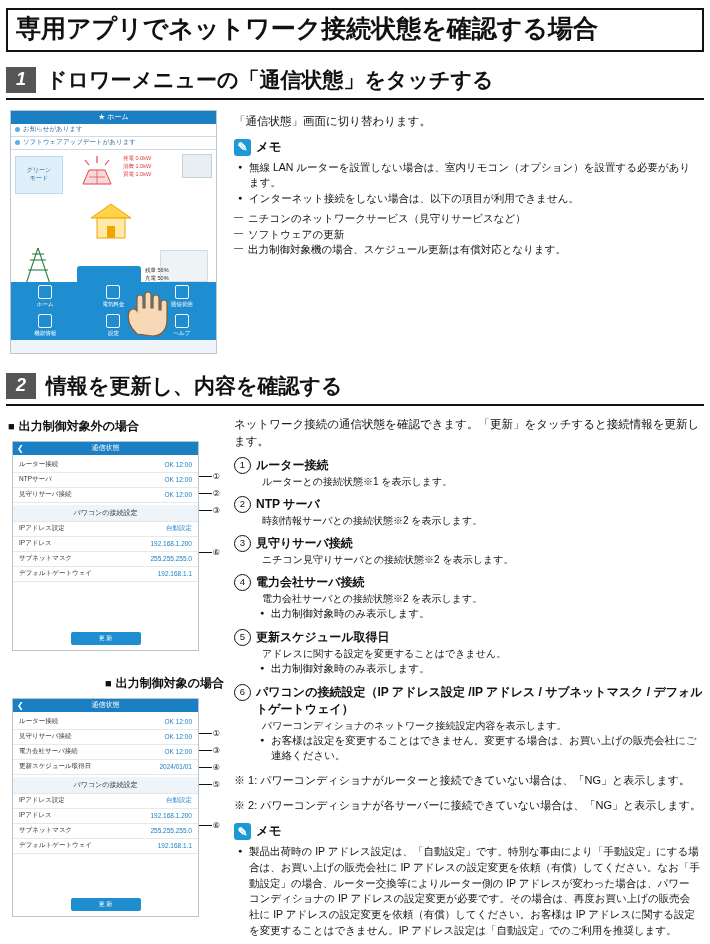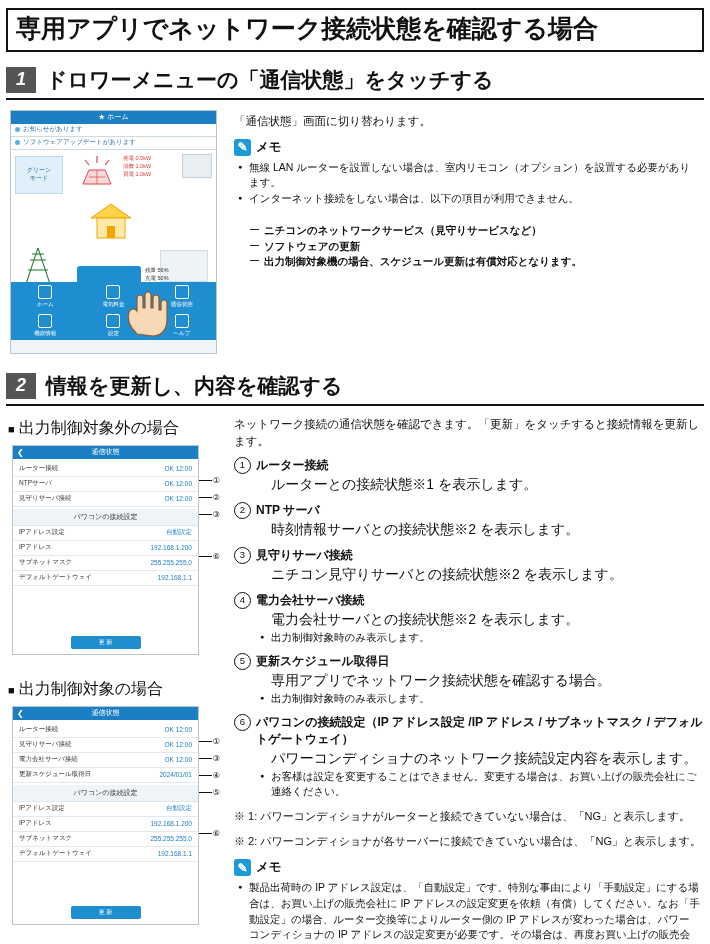--- a/index.html
+++ b/index.html
@@ -71,21 +71,21 @@
     font-size:10.5px;
     line-height:1.5;
     padding-left:11px;
     position:relative;
   }
   ul.bul > li:before{
     content:"\25CF";
     position:absolute;left:0;top:0;
     font-size:7px;line-height:1.9;
   }
-  ul.dash{margin:16px;padding:0;list-style:none;font-weight:bold;}
+  ul.dash{margin:0;padding:0;list-style:none;}
   ul.dash > li{
     font-size:10.5px;line-height:1.5;
     padding-left:14px;position:relative;
   }
   ul.dash > li:before{
     content:"\2014";
     position:absolute;left:0;top:0;font-size:9px;
   }
   .indent{margin-left:12px;}
 
@@ -143,21 +143,21 @@
   .p1-ic{display:flex;flex-direction:column;align-items:center;justify-content:center;color:#fff;font-size:5.5px;}
   .p1-ic .sq{width:12px;height:12px;border:1px solid #fff;border-radius:2px;margin-bottom:2px;}
   .hand{
     position:absolute;left:108px;bottom:2px;width:54px;height:54px;
   }
 
   
   .sec2{display:flex;margin:10px 6px 0 6px;}
   .sec2-left{width:218px;flex:none;}
   .sec2-right{flex:1;padding-left:10px;}
-  .sub-head{font-size:16px;font-weight:normal;margin:2px 0 6px 2px;}
+  .sub-head{font-size:12px;font-weight:bold;margin:2px 0 6px 2px;}
   .sub-head:before{content:"\25A0";margin-right:4px;font-size:11px;}
 
   
   .netshot{
     width:185px;border:1px solid #b9c6cf;background:#fff;margin-left:6px;position:relative;
   }
   .ns-top{
     height:13px;background:#1b7fc4;color:#fff;font-size:7px;
     display:flex;align-items:center;justify-content:center;position:relative;
   }
@@ -186,21 +186,21 @@
 
   
   .para{font-size:11.5px;line-height:1.55;margin:0 0 6px 0;}
   ol.nums{margin:0;padding:0;list-style:none;}
   ol.nums > li{margin-bottom:7px;}
   .n-head{font-size:12px;font-weight:bold;display:flex;}
   .n-head .num{
     display:inline-block;width:15px;height:15px;border:1px solid #111;border-radius:50%;
     font-size:9.5px;line-height:14px;text-align:center;margin-right:5px;font-weight:normal;flex:none;
   }
-  .n-body{font-size:14px;line-height:1.5;margin-left:37px;}
+  .n-body{font-size:10px;line-height:1.5;margin-left:28px;}
   .n-sub{font-size:10.5px;line-height:1.5;margin-left:26px;position:relative;padding-left:11px;}
   .n-sub:before{content:"\25CF";position:absolute;left:0;top:0;font-size:7px;line-height:1.9;}
   .note{font-size:11px;line-height:1.5;margin:8px 0 0 0;padding-left:30px;text-indent:-30px;}
 
   .memo2{margin-top:10px;}
   .foot-list li{font-size:9.8px;line-height:1.45;}
 
   
   .spacer-lg{height:10px;}
 </style>
@@ -383,21 +383,21 @@
           </div>
         </div>
         <div style="height:46px;"></div>
         <div class="ns-foot">
           <div class="ns-btn">更 新</div>
         </div>
       </div>
 
       <div class="spacer-lg"></div>
 
-      <div class="sub-head" style="margin-top:14px;">出力制御対象の場合</div>
+      <div class="sub-head" style="margin-top:14px;text-align:right;">出力制御対象の場合</div>
       <div class="netshot">
         <div class="ns-top">
           <span class="back">❮</span>
           <span>通信状態</span>
         </div>
         <div class="ns-rows">
           <div class="ns-row">
             <span class="lbl">ルーター接続</span>
             <span class="val">OK 12:00</span>
             <span class="callout" style="top:30px;">①</span>
@@ -476,21 +476,21 @@
             <span>電力会社サーバ接続</span>
           </div>
           <div class="n-body">電力会社サーバとの接続状態※2 を表示します。</div>
           <div class="n-sub">出力制御対象時のみ表示します。</div>
         </li>
         <li>
           <div class="n-head">
             <span class="num">5</span>
             <span>更新スケジュール取得日</span>
           </div>
-          <div class="n-body">専用アプリでネットワーク接続状態を確認する場合。</div>
+          <div class="n-body">アドレスに関する設定を変更することはできません。</div>
           <div class="n-sub">出力制御対象時のみ表示します。</div>
         </li>
         <li>
           <div class="n-head">
             <span class="num">6</span>
             <span>パワコンの接続設定（IP アドレス設定 /IP アドレス / サブネットマスク / デフォルトゲートウェイ）</span>
           </div>
           <div class="n-body">パワーコンディショナのネットワーク接続設定内容を表示します。</div>
           <div class="n-sub">お客様は設定を変更することはできません。変更する場合は、お買い上げの販売会社にご連絡ください。</div>
         </li>

